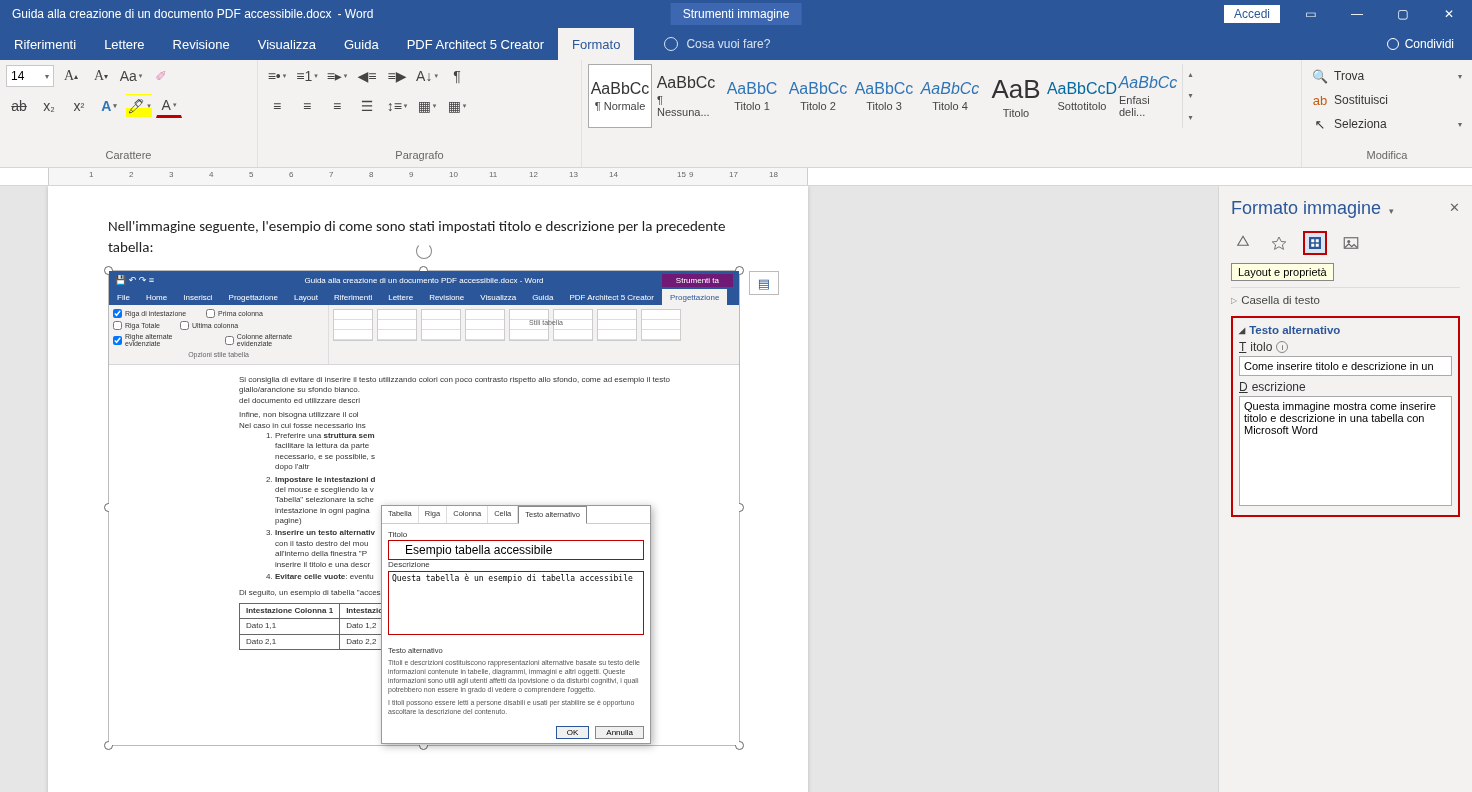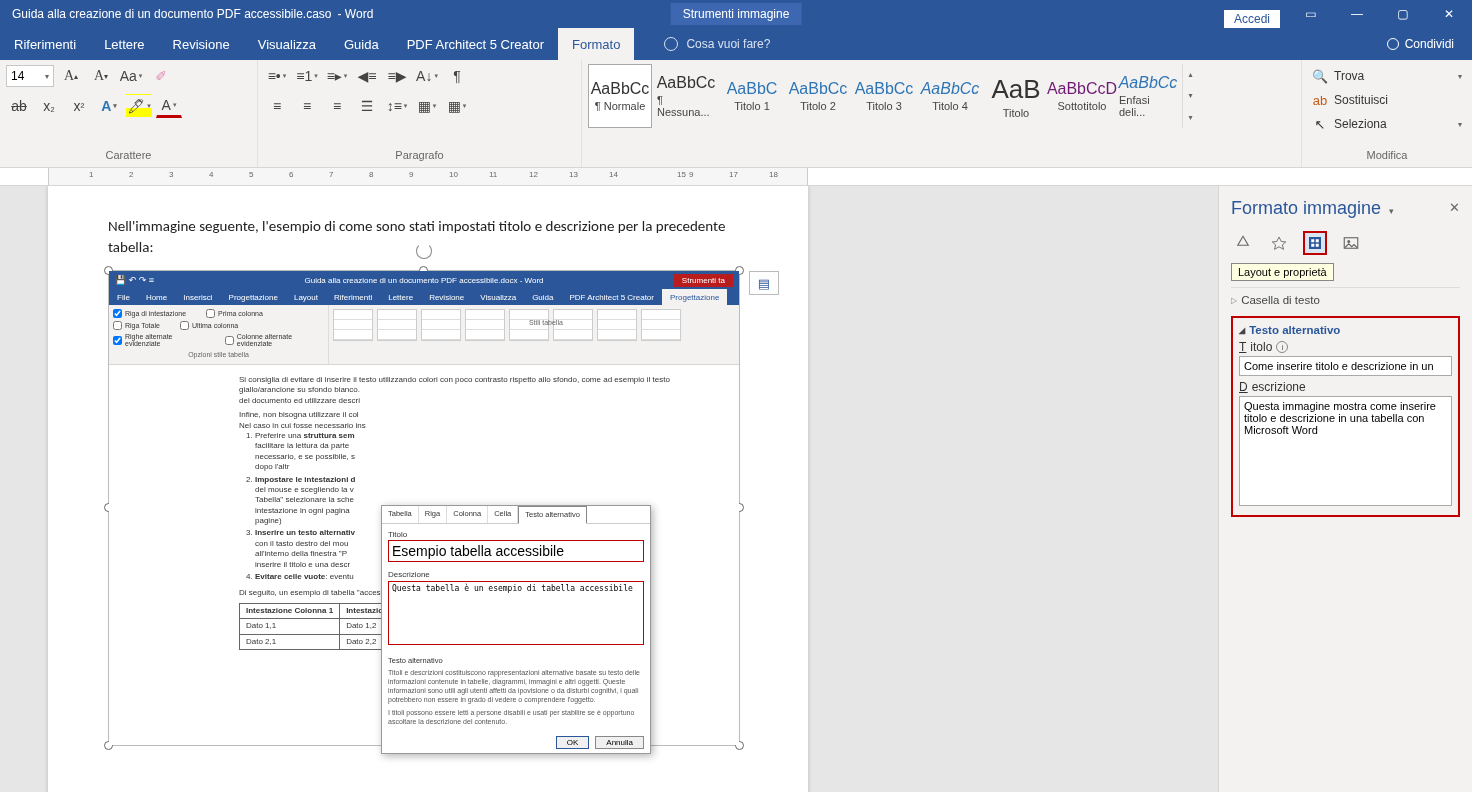--- a/index.html
+++ b/index.html
@@ -2,21 +2,21 @@
 <html><head>
 <meta charset="utf-8">
 <style>
   * { box-sizing: border-box; margin: 0; padding: 0; }
   html, body { width: 1472px; height: 792px; overflow: hidden; font-family: "Segoe UI", sans-serif; font-size: 12px; background: #f3f2f1; }
   
   .title-bar { background: #2b579a; color: #fff; height: 28px; display: flex; align-items: center; }
   .title-text { margin-left: 12px; font-size: 12px; }
   .title-app { margin-left: 6px; }
   .title-center { position: absolute; left: 50%; transform: translateX(-50%); background: #3d67b0; padding: 4px 12px; font-size: 12px; }
-  .title-right { margin-left: auto; display: flex; align-items: flex-end; height: 100%; }
+  .title-right { margin-left: auto; display: flex; align-items: center; height: 100%; }
   .accedi { background: #fff; color: #2b579a; padding: 2px 10px; margin-right: 8px; font-size: 12px; }
   .win-btn { width: 46px; height: 28px; display: flex; align-items: center; justify-content: center; color: #fff; font-size: 12px; }
   
   .ribbon-tabs { background: #2b579a; color: #fff; height: 32px; display: flex; align-items: center; padding-left: 0; }
   .rtab { padding: 0 14px; height: 32px; display: flex; align-items: center; font-size: 13px; }
   .rtab.active { background: #f3f2f1; color: #2b579a; }
   .tell-me { margin-left: 30px; display: flex; align-items: center; gap: 8px; color: #d6e1f1; }
   .bulb { width: 14px; height: 14px; border: 1.5px solid #d6e1f1; border-radius: 50%; }
   .share { margin-left: auto; margin-right: 18px; display: flex; align-items: center; gap: 6px; }
   .share-icon { width: 12px; height: 12px; border: 1.5px solid #fff; border-radius: 50%; position: relative; }
@@ -27,21 +27,21 @@
   .row { display: flex; gap: 4px; align-items: center; }
   .icon-btn { width: 26px; height: 24px; display: flex; align-items: center; justify-content: center; color: #444; border: 1px solid transparent; font-size: 14px; position: relative; }
   .dd::after { content: "▾"; font-size: 7px; margin-left: 2px; color: #666; }
   .font-size-box { width: 48px; height: 22px; border: 1px solid #c8c8c8; background: #fff; display: flex; align-items: center; padding: 0 4px; font-size: 12px; justify-content: space-between; }
   .style-item { width: 64px; height: 64px; border: 1px solid transparent; display: flex; flex-direction: column; align-items: center; justify-content: center; gap: 2px; font-size: 11px; color: #444; padding: 2px; }
   .style-item.sel { border-color: #aaa; background: #fff; }
   .style-prev { font-size: 16px; color: #333; }
   .style-prev.blue { color: #2e75b6; }
   .style-prev.italic { font-style: italic; color: #2e75b6; }
   .style-prev.big { font-size: 26px; color: #333; }
-  .style-prev.gray { color: #701a75; }
+  .style-prev.gray { color: #0369a1; }
   .styles-row { display: flex; gap: 2px; align-items: center; }
   .style-dd { width: 16px; height: 64px; display: flex; flex-direction: column; border-left: 1px solid #ddd; }
   .style-dd div { flex: 1; display: flex; align-items: center; justify-content: center; font-size: 8px; color: #666; }
   .edit-item { display: flex; align-items: center; gap: 6px; padding: 2px 4px; height: 24px; font-size: 12px; color: #333; }
   .edit-icon { width: 16px; text-align: center; font-size: 13px; }
   
   .ruler-area { height: 18px; background: #fff; position: relative; border-bottom: 1px solid #d6d6d6; overflow: hidden; }
   .ruler { position: absolute; left: 48px; top: 0; height: 18px; width: 760px; background: #f6f6f6; border-left: 1px solid #ccc; border-right: 1px solid #ccc; font-size: 9px; color: #666; display: flex; align-items: center; }
   
   .doc-area { position: absolute; left: 0; top: 186px; right: 0; bottom: 0; background: #e6e6e6; display: flex; }
@@ -52,45 +52,45 @@
   .handle { width: 9px; height: 9px; background: #fff; border: 1px solid #666; border-radius: 50%; position: absolute; }
   .h-tl { top: -5px; left: -5px; } .h-tr { top: -5px; right: -5px; } .h-bl { bottom: -5px; left: -5px; } .h-br { bottom: -5px; right: -5px; }
   .h-tc { top: -5px; left: 50%; margin-left: -5px; } .h-bc { bottom: -5px; left: 50%; margin-left: -5px; }
   .h-ml { left: -5px; top: 50%; margin-top: -5px; } .h-mr { right: -5px; top: 50%; margin-top: -5px; }
   .rotate { width: 16px; height: 16px; border: 1.5px solid #888; border-radius: 50%; border-top-color: transparent; position: absolute; top: -28px; left: 50%; margin-left: -8px; }
   .layout-btn { position: absolute; top: 0; right: -40px; width: 30px; height: 24px; border: 1px solid #bbb; background: #fefefe; display: flex; align-items: center; justify-content: center; font-size: 13px; color: #2b579a; }
   
   .emb { font-size: 9px; color: #333; font-family: "Segoe UI", sans-serif; position: relative; }
   .emb-title { background: #2b579a; color: #fff; height: 18px; display: flex; align-items: center; padding: 0 6px; gap: 8px; }
   .emb-title .mid { position: absolute; left: 50%; transform: translateX(-50%); font-size: 8px; }
-  .emb-title .right { margin-left: auto; background: #b91c1c; padding: 2px 8px; font-size: 8px; }
+  .emb-title .right { margin-left: auto; background: #701a75; padding: 2px 14px; font-size: 8px; }
   .emb-tabs { background: #2b579a; color: #fff; height: 16px; display: flex; align-items: center; font-size: 8px; gap: 0; }
   .emb-tabs span { padding: 0 8px; }
   .emb-tabs .act { background: #f3f2f1; color: #2b579a; height: 16px; display: flex; align-items: center; }
   .emb-rbn { background: #f3f2f1; height: 60px; border-bottom: 1px solid #d6d6d6; display: flex; font-size: 7px; }
   .emb-opt { width: 220px; border-right: 1px solid #ddd; padding: 4px; }
   .emb-chk { display: flex; gap: 20px; margin-bottom: 3px; }
   .emb-chk label { display: flex; align-items: center; gap: 3px; }
   .emb-chk input { width: 9px; height: 9px; }
   .emb-styles { flex: 1; display: flex; gap: 4px; padding: 4px; align-items: flex-start; }
   .emb-st { width: 40px; height: 32px; border: 1px solid #ccc; background: #fff; display: flex; flex-direction: column; }
   .emb-st div { flex: 1; border-bottom: 1px solid #ddd; }
   .emb-glbl { position: absolute; font-size: 7px; color: #666; }
   .emb-body { background: #fff; padding: 10px 24px 8px 130px; font-size: 8px; line-height: 1.3; min-height: 380px; position: relative; }
   .emb-body .sec-title { color: #2e75b6; font-size: 10px; margin: 8px 0 4px; }
   .emb-body ol { padding-left: 16px; }
-  .emb-body li { margin-bottom: 2px; }
+  .emb-body li { margin-bottom: 2px; margin-left: 20px; }
   .emb-dialog { position: absolute; top: 140px; left: 272px; width: 270px; background: #fff; border: 1px solid #999; box-shadow: 2px 2px 8px rgba(0,0,0,0.3); font-size: 8px; }
   .emb-dlg-title { height: 18px; display: flex; align-items: center; padding: 0 6px; border-bottom: 1px solid #ddd; }
   .emb-dlg-title .x { margin-left: auto; }
   .emb-dlg-tabs { display: flex; border-bottom: 1px solid #ccc; }
   .emb-dlg-tabs span { padding: 3px 6px; border-right: 1px solid #ddd; font-size: 7.5px; }
   .emb-dlg-tabs .act { border: 1px solid #888; border-bottom: 1px solid #fff; margin-bottom: -1px; }
   .emb-dlg-body { padding: 6px; }
-  .emb-input { width: 100%; border: 1.5px solid #c00000; padding: 2px 3px; font-size: 14px; margin-bottom: 8px; }
+  .emb-input { width: 100%; border: 1.5px solid #c00000; padding: 2px 16px; font-size: 12px; margin-bottom: 0; }
   .emb-textarea { width: 100%; height: 64px; border: 1.5px solid #c00000; padding: 2px 3px; font-size: 8px; resize: none; margin-bottom: 4px; }
   .emb-dlg-btns { display: flex; justify-content: flex-end; gap: 6px; padding: 4px 6px; }
   .emb-dlg-btns button { font-size: 8px; padding: 1px 10px; border: 1px solid #888; background: #f0f0f0; }
   .emb-dlg-btns button.ok { border-color: #2b579a; }
   .emb-table { border-collapse: collapse; font-size: 8px; margin-top: 4px; }
   .emb-table th, .emb-table td { border: 1px solid #666; padding: 2px 6px; }
   .emb-table th { font-weight: bold; }
   
   .pane { width: 254px; background: #f3f2f1; border-left: 1px solid #d6d6d6; position: relative; padding: 12px 12px 8px; }
   .pane-title { color: #2b579a; font-size: 18px; margin-bottom: 12px; display: flex; align-items: center; }
@@ -111,21 +111,21 @@
   .info { width: 12px; height: 12px; border: 1px solid #888; border-radius: 50%; font-size: 8px; display: flex; align-items: center; justify-content: center; color: #555; }
   .field-input { width: 100%; border: 1px solid #aaa; background: #fff; padding: 3px 4px; font-size: 11px; }
   .field-ta { height: 110px; resize: none; font-family: inherit; }
   .ruler-num { position: absolute; top: 2px; font-size: 8px; color: #666; }
   .redbox-ico { border: 2.5px solid #c00000; padding: 0; }
 </style>
 </head>
 <body>
 
 <div class="title-bar">
-  <span class="title-text">Guida alla creazione di un documento PDF accessibile.caso</span>
+  <span class="title-text">Guida alla creazione di un documento PDF accessibile.docx</span>
   <span class="title-app"> -  Word</span>
   <div class="title-center">Strumenti immagine</div>
   <div class="title-right">
     <span class="accedi">Accedi</span>
     <div class="win-btn">▭</div>
     <div class="win-btn">—</div>
     <div class="win-btn">▢</div>
     <div class="win-btn">✕</div>
   </div>
 </div>

